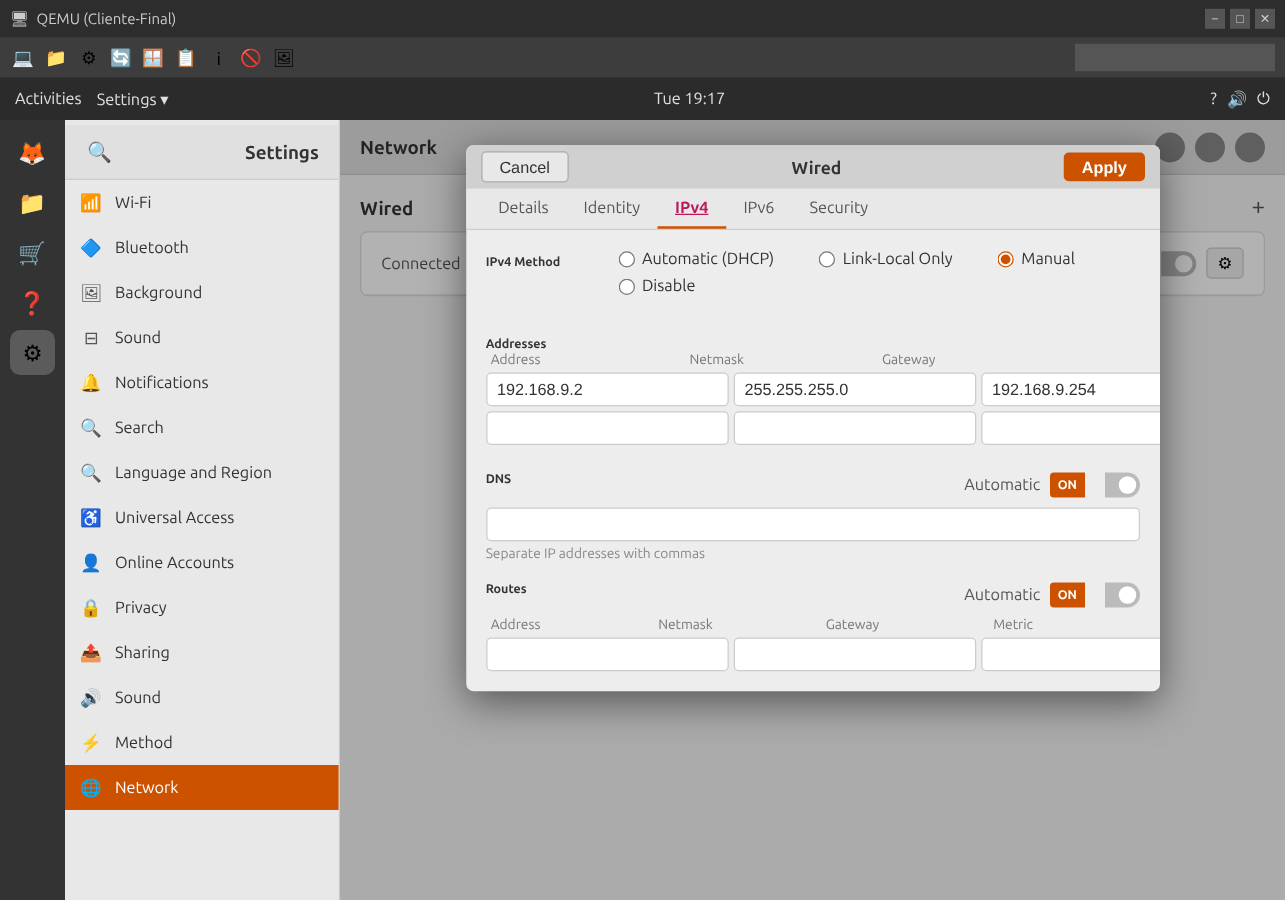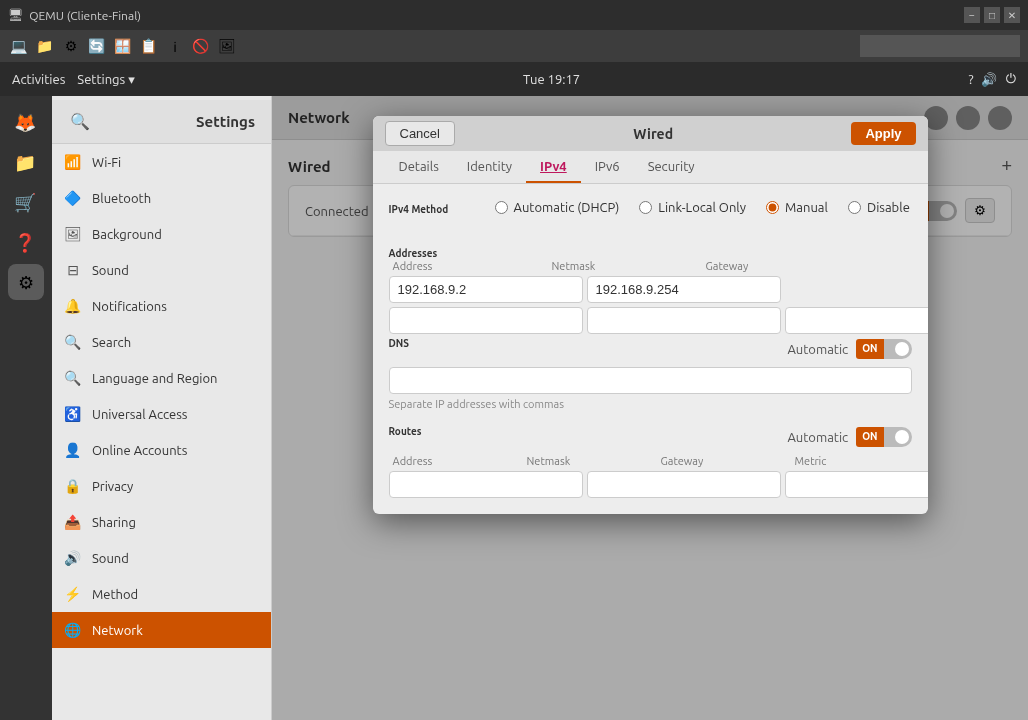--- a/index.html
+++ b/index.html
@@ -209,26 +209,26 @@
       border-bottom: 2px solid #cc5200;
       font-weight: 600;
       text-decoration: underline;
     }
 
     
     .modal-body { padding: 16px; }
 
     
     .section-label { font-size: 10px; font-weight: 600; color: #333; margin-bottom: 10px; }
-    .radio-group { display: flex; flex-wrap: wrap; gap: 8px 20px; margin-bottom: 16px; }
+    .radio-group { display: flex; flex-wrap: wrap; gap: 8px 36px; margin-bottom: 16px; }
     .radio-item { display: flex; align-items: center; gap: 6px; font-size: 13px; color: #333; }
     .radio-item input[type=radio] { accent-color: #cc5200; }
 
     
-    .addresses-section { margin-bottom: 4px; }
+    .addresses-section { margin-bottom: 21px; }
     .col-headers {
       display: flex;
       gap: 4px;
       font-size: 11px;
       color: #777;
       margin-bottom: 4px;
       padding-left: 4px;
     }
     .col-addr { flex: 0 0 155px; }
     .col-mask { flex: 0 0 150px; }
@@ -309,21 +309,21 @@
       border-radius: 4px;
       font-size: 13px;
       background: white;
       color: #333;
     }
 
     
     .toggle-inline {
       display: flex;
       align-items: center;
-      gap: 0;
+      gap: 16px;
     }
     .toggle-on-small {
       background: #cc5200;
       color: white;
       font-size: 10px;
       font-weight: bold;
       padding: 3px 6px;
       border-radius: 3px 0 0 3px;
       line-height: 1.4;
     }
@@ -567,20 +567,21 @@
           <div class="addresses-section">
             <span class="section-label">Addresses</span>
             <div class="col-headers">
               <span class="col-addr">Address</span>
               <span class="col-mask">Netmask</span>
               <span class="col-gw">Gateway</span>
             </div>
             
             <div class="addr-row">
               <input class="addr-input" type="text" value="192.168.9.2" style="">
+              <input class="mask-input" type="text" value="255.255.255.0" style="">
               <input class="gw-input" type="text" value="192.168.9.254" style="">
 
             </div>
             
             <div class="addr-row">
               <input class="addr-input" type="text" value="" style="">
               <input class="mask-input" type="text" value="" style="">
               <input class="gw-input" type="text" value="" style="">
 
             </div>

